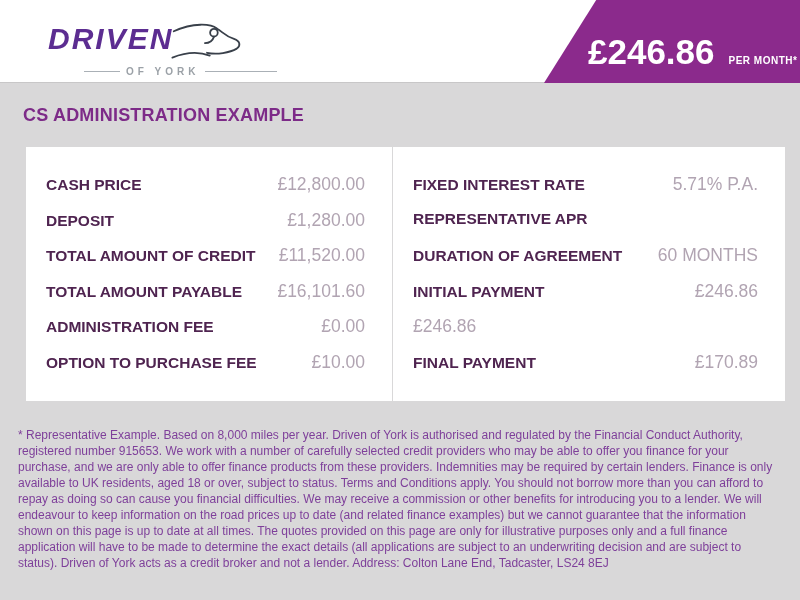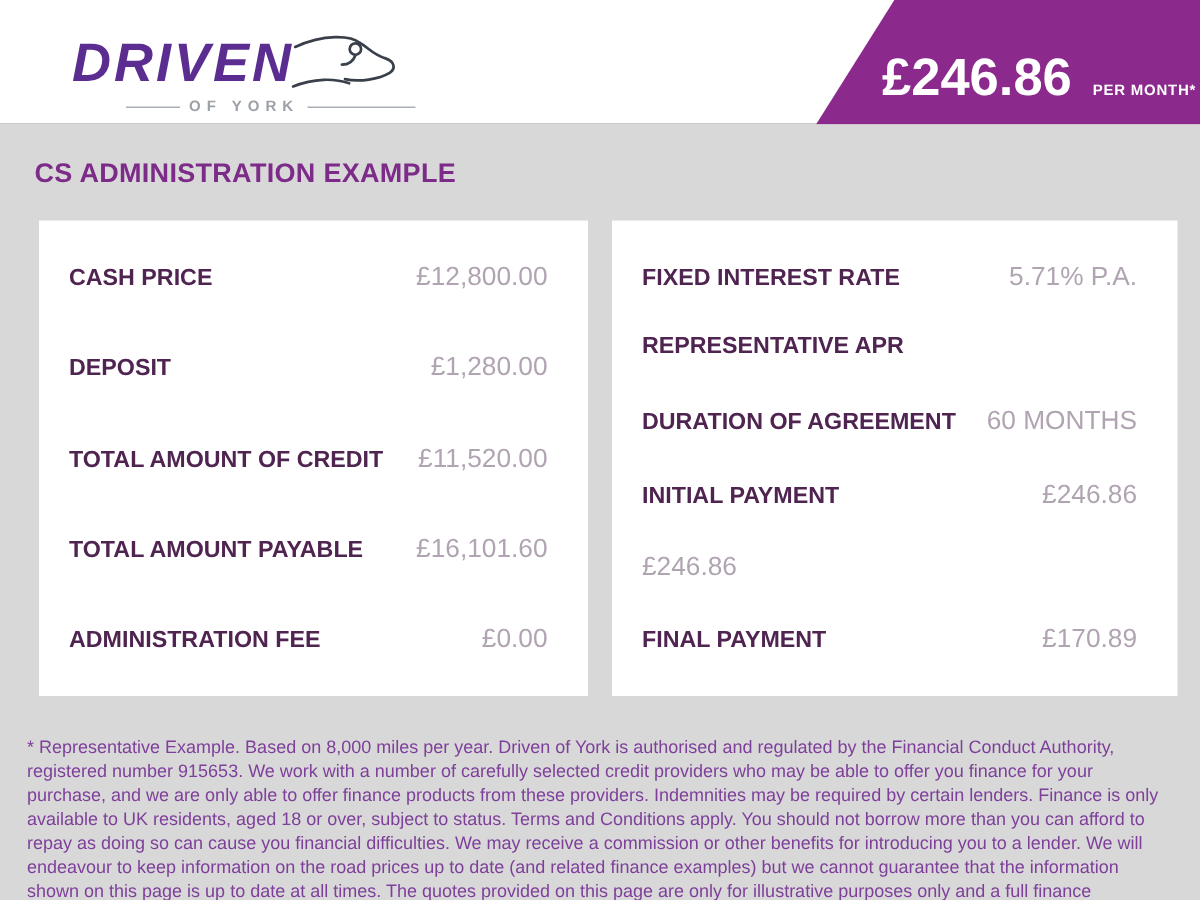--- a/index.html
+++ b/index.html
@@ -20,21 +20,21 @@
   .logo {
     position:absolute;
     left:48px;
     top:18px;
   }
   .logo-top {
     display:flex;
     align-items:flex-start;
   }
   .logo-name {
-    font-size:36px;
+    font-size:30px;
     font-weight:800;
     font-style:italic;
     letter-spacing:2px;
     color:#5c2d91;
     line-height:1;
     padding-top:6px;
   }
   .car-svg { margin-left:-2px; margin-top:0; }
   .logo-sub {
     display:flex;
@@ -83,23 +83,23 @@
     margin:22px 20px 0 23px;
     font-size:18px;
     font-weight:700;
     letter-spacing:0.2px;
     color:#7d2b88;
   }
 
   
   .cards {
     display:flex;
-    gap:16px;
+    gap:1px;
     margin:21px 15px 0 26px;
-    height:317px;
+    height:254px;
   }
   .card {
     background:#ffffff;
     display:flex;
     flex-direction:column;
     justify-content:space-between;
     padding:27px 0;
   }
   .card-left  { width:366px; }
   .card-right { flex:1; }
@@ -179,20 +179,24 @@
       <span class="fvalue">£11,520.00</span>
     </div>
     <div class="frow">
       <span class="flabel">TOTAL AMOUNT PAYABLE</span>
       <span class="fvalue">£16,101.60</span>
     </div>
     <div class="frow">
       <span class="flabel">ADMINISTRATION FEE</span>
       <span class="fvalue">£0.00</span>
     </div>
+    <div class="frow">
+      <span class="flabel">OPTION TO PURCHASE FEE</span>
+      <span class="fvalue">£10.00</span>
+    </div>
   </div>
 
   <div class="card card-right">
     <div class="frow">
       <span class="flabel">FIXED INTEREST RATE</span>
       <span class="fvalue">5.71% P.A.</span>
     </div>
     <div class="frow">
       <span class="flabel">REPRESENTATIVE APR</span>
     </div>

